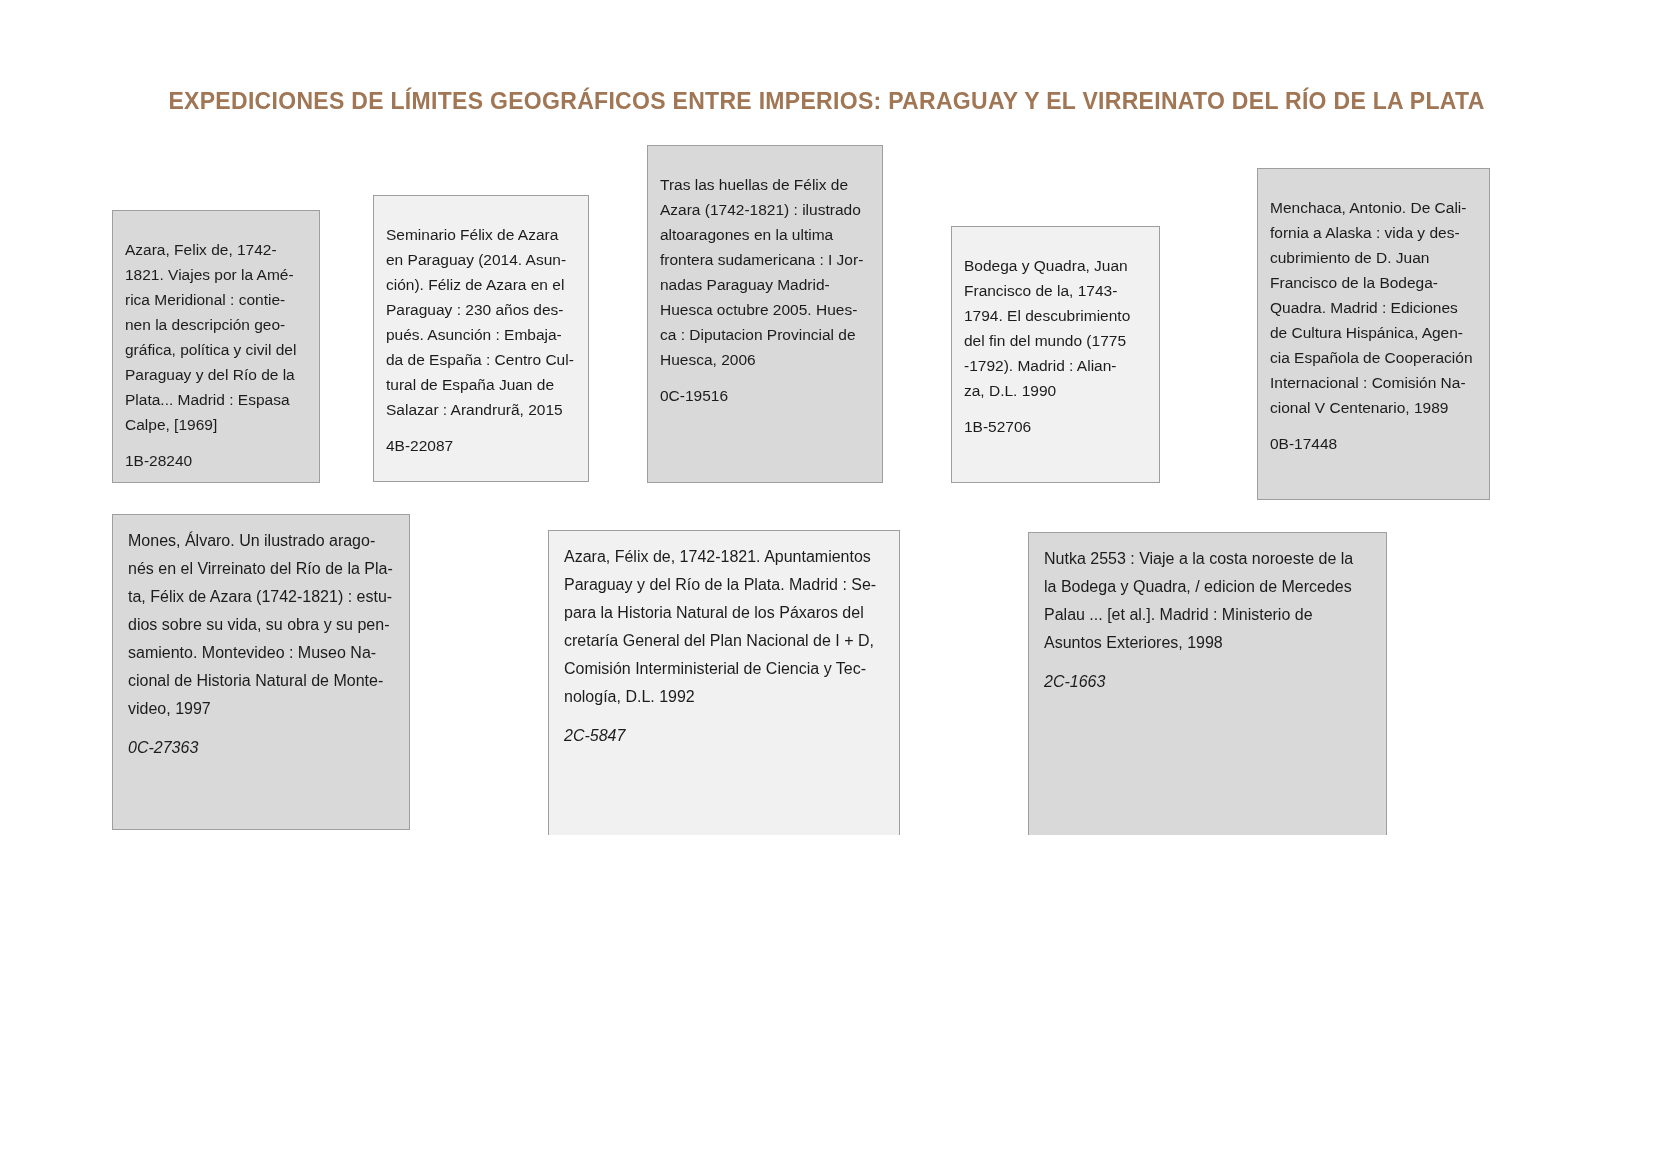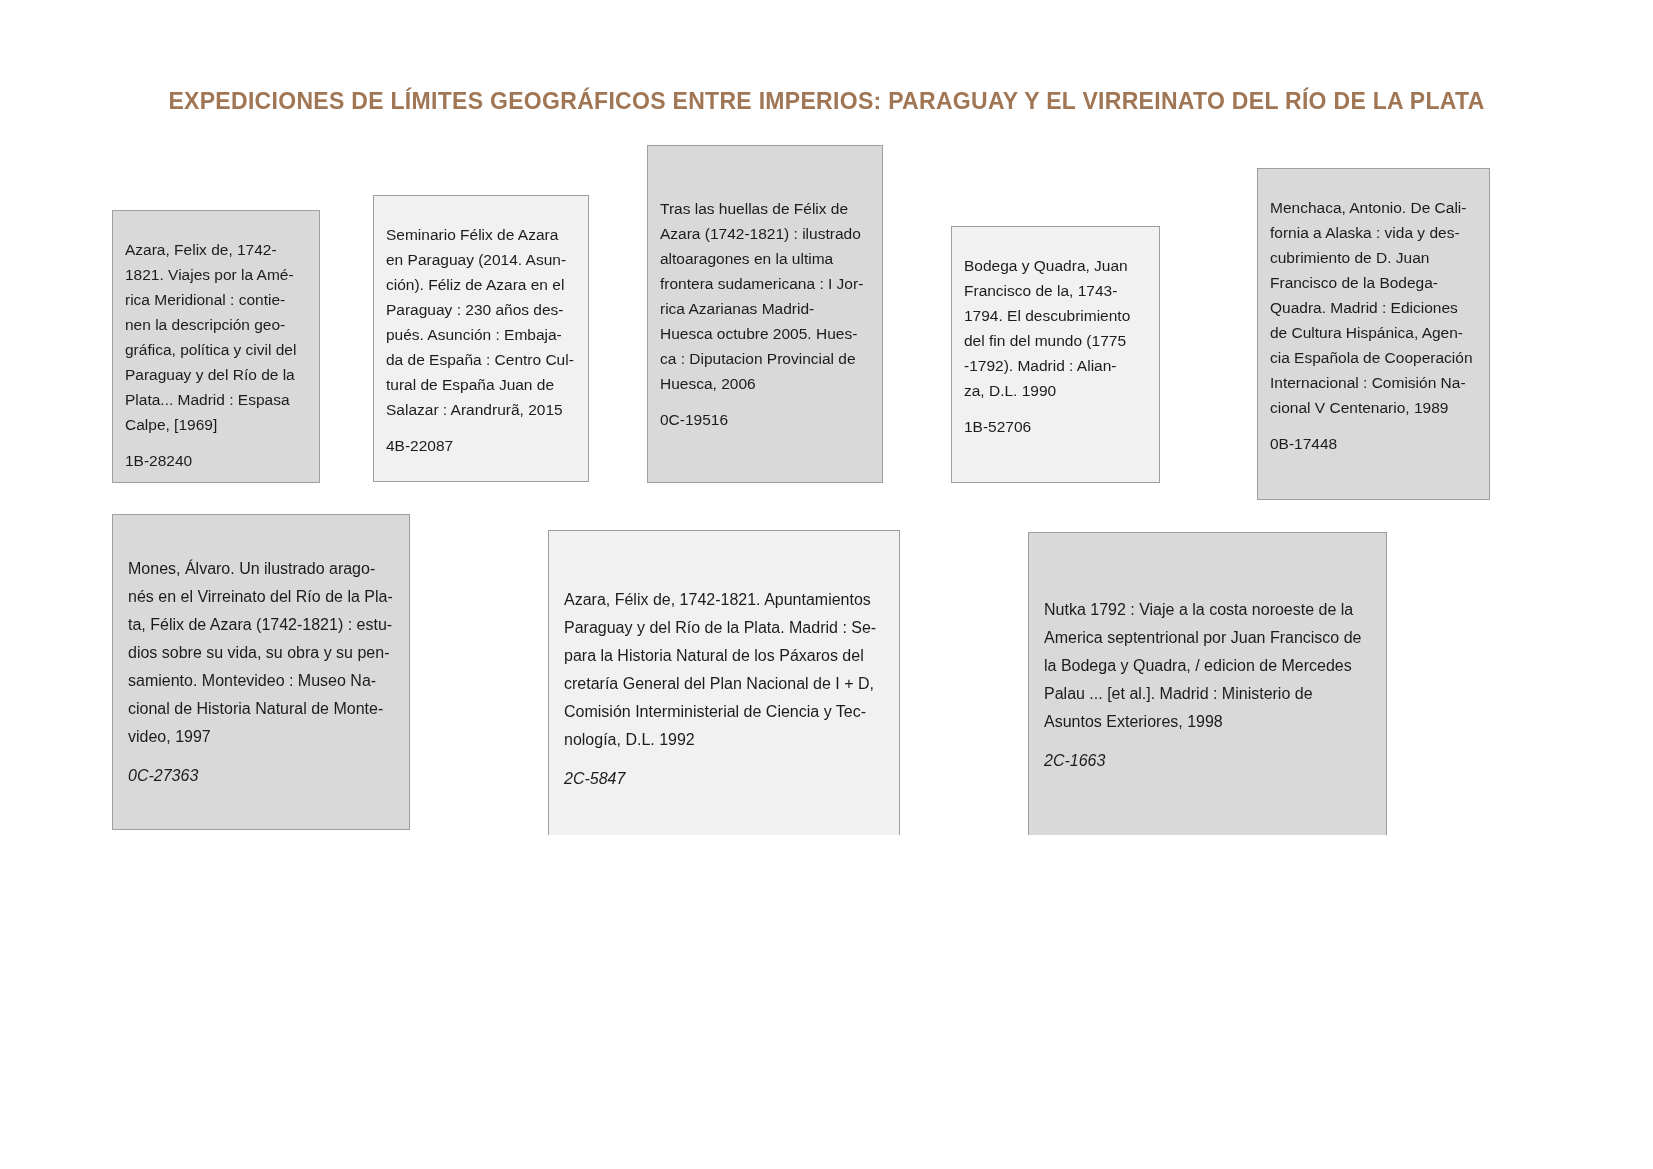--- a/index.html
+++ b/index.html
@@ -11,21 +11,21 @@
     position:absolute;left:0;right:0;top:88px;text-align:center;
     font-size:23px;font-weight:bold;letter-spacing:.3px;color:var(--title-ink,#a07654);
   }
   .card{
     position:absolute;border:1px solid var(--card-border,#9e9e9e);
     box-sizing:border-box;display:flex;flex-direction:column;
   }
   .card.dark{background:var(--card-dark,#d9d9d9);}
   .card.light{background:var(--card-light,#f1f1f1);}
   .card.vtop{justify-content:flex-start;}
-  .card.vcenter{justify-content:center;}
+  .card.vcenter{}
   .card::before{ 
     content:"";position:absolute;z-index:-1;
     top:calc(100% - 1px);left:-6px;width:72%;height:66px;
     transform:skewX(-42deg);transform-origin:top right;
     background:linear-gradient(215deg,rgba(95,95,95,.38),rgba(120,120,120,.24) 45%,rgba(150,150,150,0) 88%);
   }
   .row1 .card-text{font-size:15.5px;line-height:25px;}
   .row2 .card-text{font-size:16px;line-height:28px;}
   .card{padding:26px 12px;}
   .row2 .card{padding:12px 15px;}
@@ -79,21 +79,21 @@
         </div>
       <div class="call-number">4B-22087</div>
     </div>
 
     <div class="card dark vcenter" style="left:647px;top:145px;width:236px;height:338px">
       <div class="card-text">
           <div class="tline">Tras las huellas de Félix de</div>
           <div class="tline">Azara (1742-1821) : ilustrado</div>
           <div class="tline">altoaragones en la ultima</div>
           <div class="tline">frontera sudamericana : I Jor-</div>
-          <div class="tline">rica Azarianas Madrid-</div>
+          <div class="tline">nadas Paraguay Madrid-</div>
           <div class="tline">Huesca octubre 2005. Hues-</div>
           <div class="tline">ca : Diputacion Provincial de</div>
           <div class="tline">Huesca, 2006</div>
         </div>
       <div class="call-number">0C-19516</div>
     </div>
 
     <div class="card light vtop" style="left:951px;top:226px;width:209px;height:257px">
       <div class="card-text">
           <div class="tline">Bodega y Quadra, Juan</div>
@@ -143,22 +143,21 @@
           <div class="tline">para la Historia Natural de los Páxaros del</div>
           <div class="tline">cretaría General del Plan Nacional de I + D,</div>
           <div class="tline">Comisión Interministerial de Ciencia y Tec-</div>
           <div class="tline">nología, D.L. 1992</div>
         </div>
       <div class="call-number">2C-5847</div>
     </div>
 
     <div class="card dark vcenter" style="left:1028px;top:532px;width:359px;height:306px">
       <div class="card-text">
-          <div class="tline">Nutka 1792 : Viaje a la costa noroeste de la</div>
-          <div class="tline">America septentrional por Juan Francisco de</div>
+          <div class="tline">Nutka 2553 : Viaje a la costa noroeste de la</div>
           <div class="tline">la Bodega y Quadra, / edicion de Mercedes</div>
           <div class="tline">Palau ... [et al.]. Madrid : Ministerio de</div>
           <div class="tline">Asuntos Exteriores, 1998</div>
         </div>
       <div class="call-number">2C-1663</div>
     </div>
   </div>
 
   <svg class="decor-layer" viewBox="0 0 1653 1169">
 

